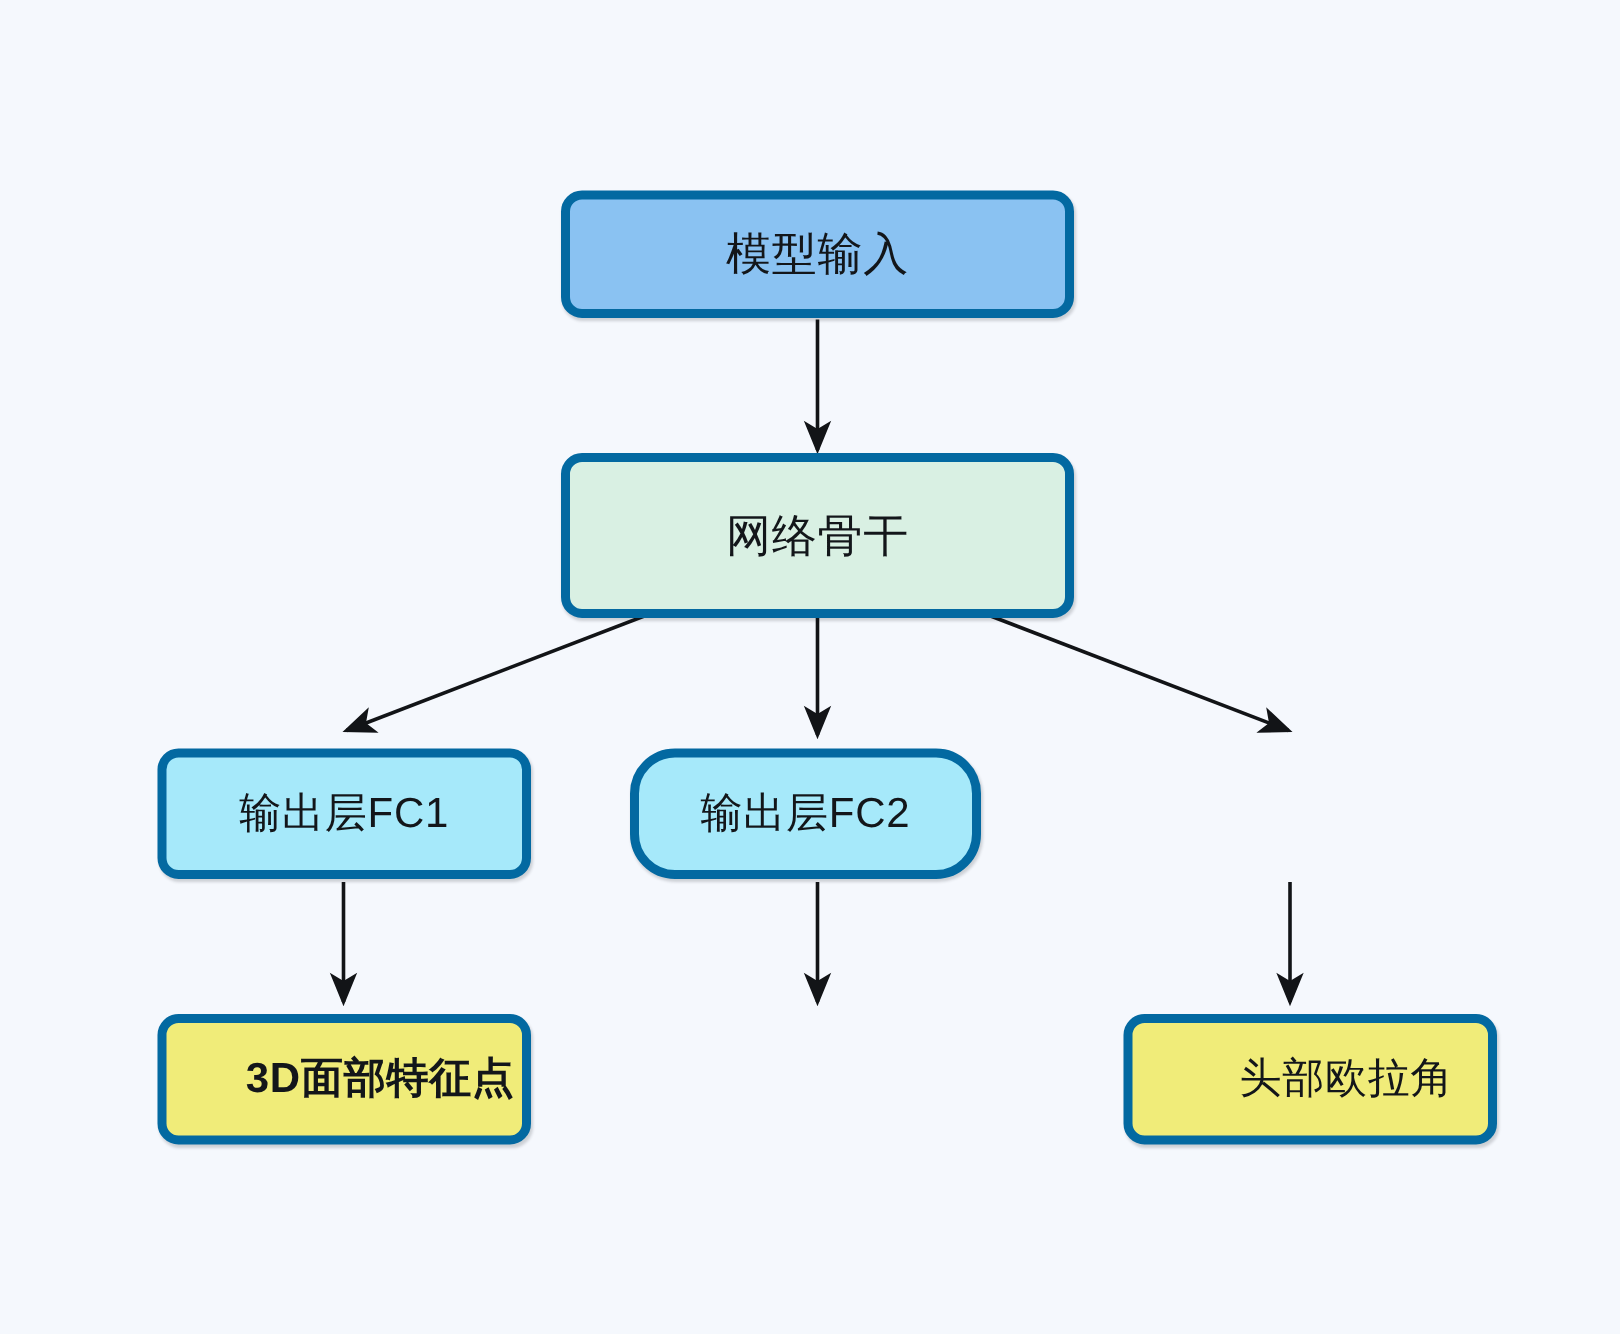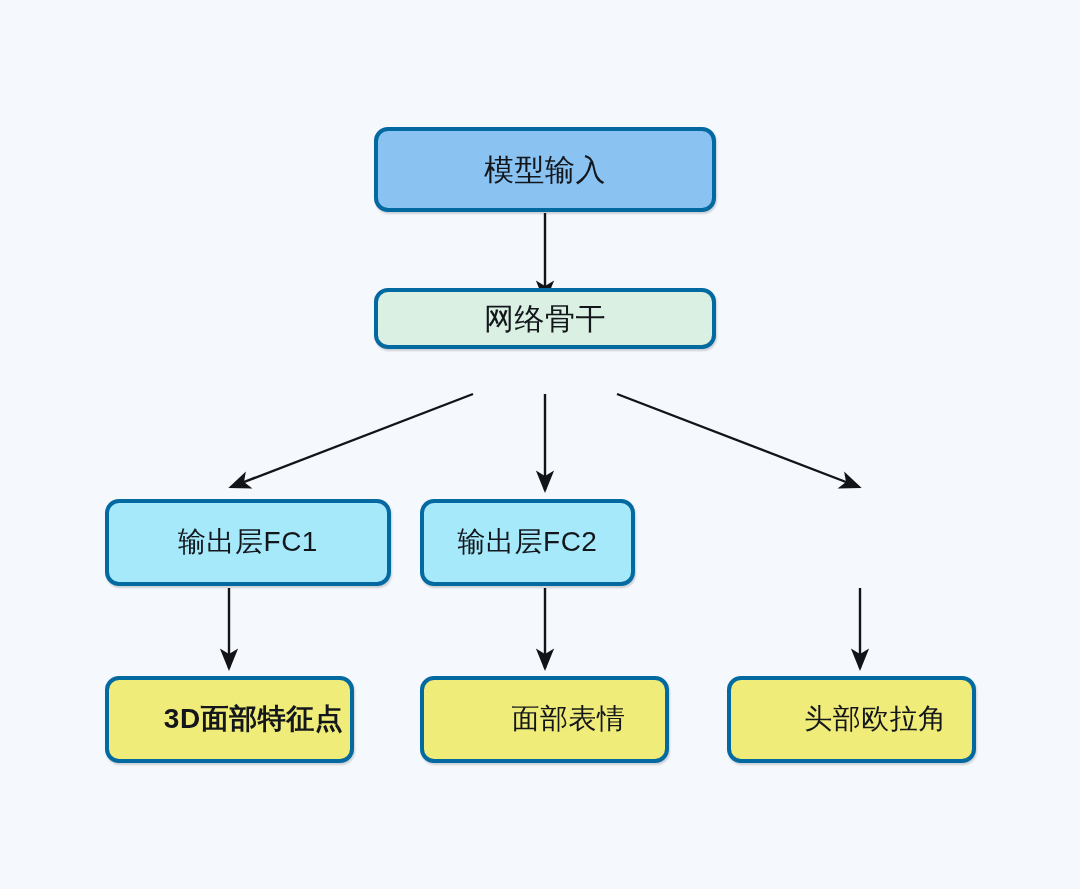--- a/index.html
+++ b/index.html
@@ -23,21 +23,21 @@
     position: absolute;
     top: 0;
     left: 0;
     width: 1080px;
     height: 889px;
     pointer-events: none;
   }
   .node {
     position: absolute;
     box-sizing: border-box;
-    border: 4px solid #0369a1;
+    border: 6px solid #0369a1;
     border-radius: 14px;
     display: flex;
     align-items: center;
     justify-content: center;
     color: #13161a;
     text-align: center;
     line-height: 1.1;
     letter-spacing: 0.5px;
     box-shadow: 1px 2px 2px rgba(20, 25, 35, 0.18);
   }
@@ -49,38 +49,39 @@
   
   .node-input {
     left: 374px;
     top: 127px;
     width: 342px;
     height: 85px;
     font-size: 30px;
   }
   .node-backbone {
     left: 374px;
-    top: 288px;
+    top: 302px;
     width: 342px;
-    height: 61px;
+    height: 110px;
     font-size: 30px;
   }
   .node-fc1 {
     left: 105px;
     top: 499px;
-    width: 286px;
+    width: 249px;
     height: 87px;
     font-size: 28px;
   }
   .node-fc2 {
     left: 420px;
     top: 499px;
-    width: 215px;
+    width: 234px;
     height: 87px;
     font-size: 28px;
+    border-radius: 30px;
   }
   .node-fc3 {
     left: 727px;
     top: 499px;
     width: 249px;
     height: 87px;
     font-size: 28px;
   }
   .node-out1 {
     left: 105px;
@@ -91,21 +92,21 @@
     font-weight: bold;
   }
   .node-out2 {
     left: 420px;
     top: 676px;
     width: 249px;
     height: 87px;
     font-size: 28px;
   }
   .node-out3 {
-    left: 727px;
+    left: 749px;
     top: 676px;
     width: 249px;
     height: 87px;
     font-size: 28px;
   }
 
   
   .fill-input    { background: #8ac2f2; }
   .fill-backbone { background: #d9f0e3; }
   .fill-fc       { background: #a6e9fa; }
@@ -152,21 +153,18 @@
 
   <div class="node node-fc2 fill-fc">
     <span class="node-label">输出层FC2</span>
   </div>
 
 
   <div class="node node-out1 fill-out">
     <span class="node-label">3D面部特征点</span>
   </div>
 
-  <div class="node node-out2 fill-out">
-    <span class="node-label">面部表情</span>
-  </div>
 
   <div class="node node-out3 fill-out">
     <span class="node-label">头部欧拉角</span>
   </div>
 
 </div>
 
 </body></html>

